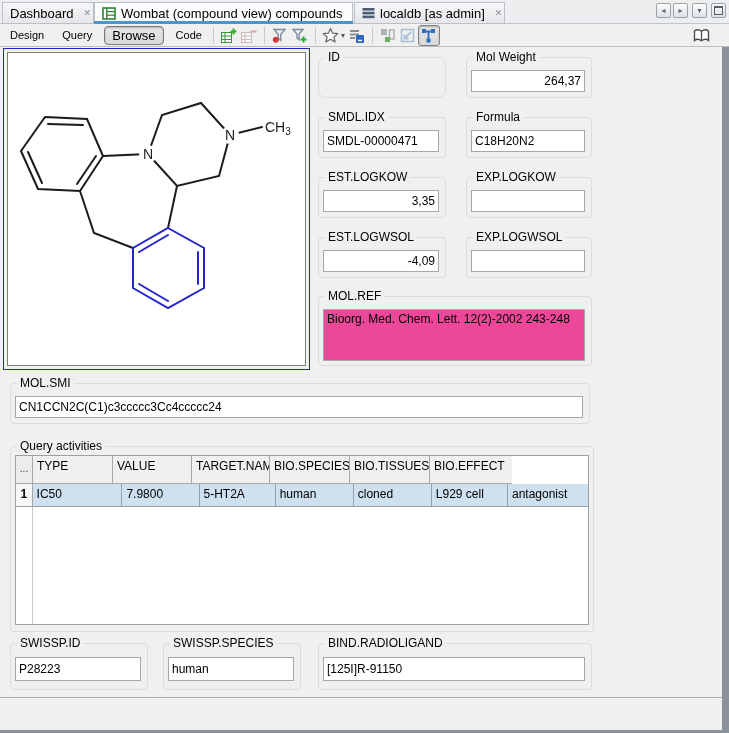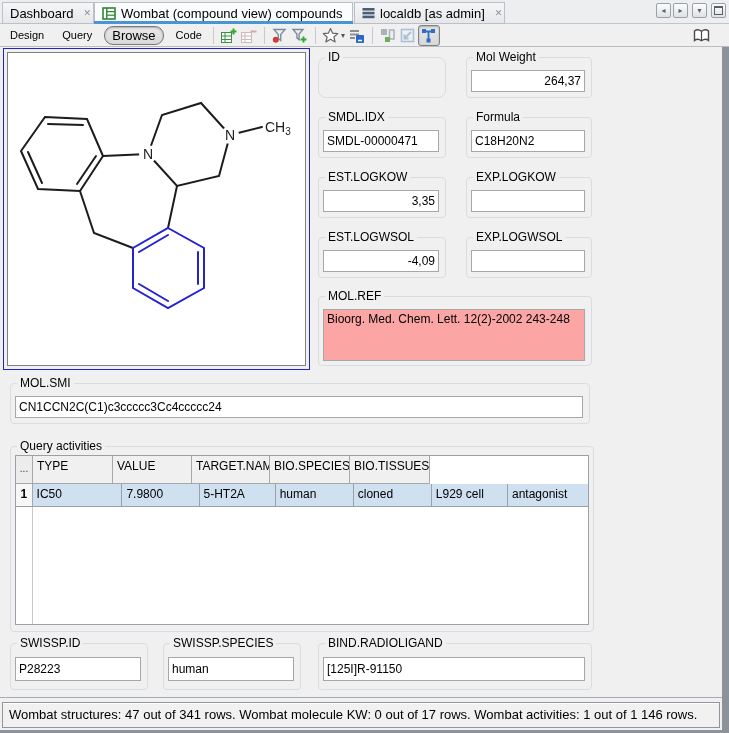--- a/index.html
+++ b/index.html
@@ -19,42 +19,42 @@
   .winbtns{position:absolute;top:3px;left:656px;display:flex;gap:2px;}
   .winbtn{width:15px;height:15px;box-sizing:border-box;border:1px solid #9aa0a6;border-radius:2px;
           background:linear-gradient(#fdfdfd,#dee1e4);display:flex;align-items:center;justify-content:center;
           font-size:8px;color:#5a5f66;}
   .restore-glyph{width:7px;height:6px;border:1px solid #5a5f66;border-top-width:2px;}
 
   
   .toolbar{position:absolute;left:0;top:24px;width:729px;height:23px;box-sizing:border-box;
            border-bottom:1px solid #b9bdc2;display:flex;align-items:center;padding:0 4px;}
   .tbtext{padding:1px 6px;font-size:11px;}
-  .tbbtn-pressed{padding:1px 7px;border:1px solid #777b80;border-radius:9px;
+  .tbbtn-pressed{padding:1px 7px;border:1px solid #777b80;border-radius:4px;
                  background:linear-gradient(#e9e9e9,#d9d9d9);box-shadow:inset 0 1px 2px rgba(0,0,0,.25);}
   .tsep{width:1px;height:17px;background:#c6c9cd;margin:0 5px;}
   .ticonbtn{width:20px;height:19px;display:flex;align-items:center;justify-content:center;}
   .ticon-pressed{border:1px solid #7e8287;border-radius:3px;background:linear-gradient(#e7e7e7,#d9d9d9);
                  box-shadow:inset 0 1px 2px rgba(0,0,0,.25);}
   .caret{font-size:8px;color:#555;margin:0 2px 0 0;}
   .book{margin-left:auto;margin-right:14px;}
 
   
   .molpanel{position:absolute;left:3px;top:48px;width:307px;height:322px;box-sizing:border-box;
             border:1px solid #2525c4;background:#f0f0f0;padding:3px;}
   .molcanvas{width:100%;height:100%;box-sizing:border-box;border:1px solid #7f7f7f;background:#fff;}
 
   
   .group{position:absolute;box-sizing:border-box;border:1px solid #d8dce3;border-radius:4px;}
   .glabel{position:absolute;top:-8px;left:6px;background:#f0f0f0;padding:0 3px;font-size:12px;line-height:14px;}
   .tinput{position:absolute;left:4px;top:12px;width:calc(100% - 10px);height:22px;box-sizing:border-box;
           border:1px solid #a7a7a7;background:#fff;font:12px "Liberation Sans",sans-serif;padding:0 3px;color:#000;}
   .tinput.num{text-align:right;}
   .tarea{position:absolute;left:4px;top:12px;width:calc(100% - 10px);height:52px;box-sizing:border-box;
-         border:1px solid #a7a7a7;background:#fca5a5;font:12px "Liberation Sans",sans-serif;padding:2px 3px;
+         border:1px solid #a7a7a7;background:#ec4899;font:12px "Liberation Sans",sans-serif;padding:2px 3px;
          resize:none;overflow:hidden;color:#000;}
 
   
   .tablebox{position:absolute;left:4px;top:8px;width:574px;height:170px;box-sizing:border-box;
             border:1px solid #9aa0a6;background:#fff;overflow:hidden;}
   .trow{display:flex;}
   .hcell{box-sizing:border-box;height:28px;background:#f0f0f0;border-right:1px solid #a8a8a8;
          border-bottom:1px solid #a8a8a8;font-size:12px;padding:3px 0 0 4px;overflow:hidden;white-space:nowrap;}
   .corner{box-sizing:border-box;width:17px;height:28px;background:#ececec;border-right:1px solid #a8a8a8;
           border-bottom:1px solid #a8a8a8;font-size:10px;text-align:center;line-height:26px;color:#333;}
@@ -271,20 +271,21 @@
   <div class="group" style="left:10px;top:446px;width:584px;height:186px;">
     <span class="glabel">Query activities</span>
     <div class="tablebox">
       <div class="trow">
         <div class="corner">...</div>
         <div class="hcell" style="width:80px;">TYPE</div>
         <div class="hcell" style="width:79px;">VALUE</div>
         <div class="hcell" style="width:78px;">TARGET.NAME</div>
         <div class="hcell" style="width:80px;">BIO.SPECIES</div>
         <div class="hcell" style="width:80px;">BIO.TISSUESOU</div>
+        <div class="hcell" style="width:82px;border-right:none;">BIO.EFFECT</div>
       </div>
       <div class="trow">
         <div class="rowhdr">1</div>
         <div class="dcell" style="width:92px;">IC50</div>
         <div class="dcell" style="width:79px;">7.9800</div>
         <div class="dcell" style="width:78px;">5-HT2A</div>
         <div class="dcell" style="width:80px;">human</div>
         <div class="dcell" style="width:80px;">cloned</div>
         <div class="dcell" style="width:78px;">L929 cell</div>
         <div class="dcell" style="width:82px;border-right:none;">antagonist</div>
@@ -300,19 +301,16 @@
   <div class="group" style="left:163px;top:643px;width:138px;height:47px;">
     <span class="glabel">SWISSP.SPECIES</span>
     <input class="tinput" style="top: 13px; height: 24px;" value="human">
   </div>
   <div class="group" style="left:318px;top:643px;width:274px;height:47px;">
     <span class="glabel">BIND.RADIOLIGAND</span>
     <input class="tinput" style="top: 13px; height: 24px;" value="[125I]R-91150">
   </div>
 
   <div class="divider"></div>
-  <div class="statusbox">
-    <span>Wombat structures: 47 out of 341 rows. Wombat molecule KW: 0 out of 17 rows. Wombat activities: 1 out of 1 146 rows.</span>
-  </div>
   <div class="edge-right"></div>
   <div class="edge-bottom"></div>
 
 </div>
 
 </body></html>

